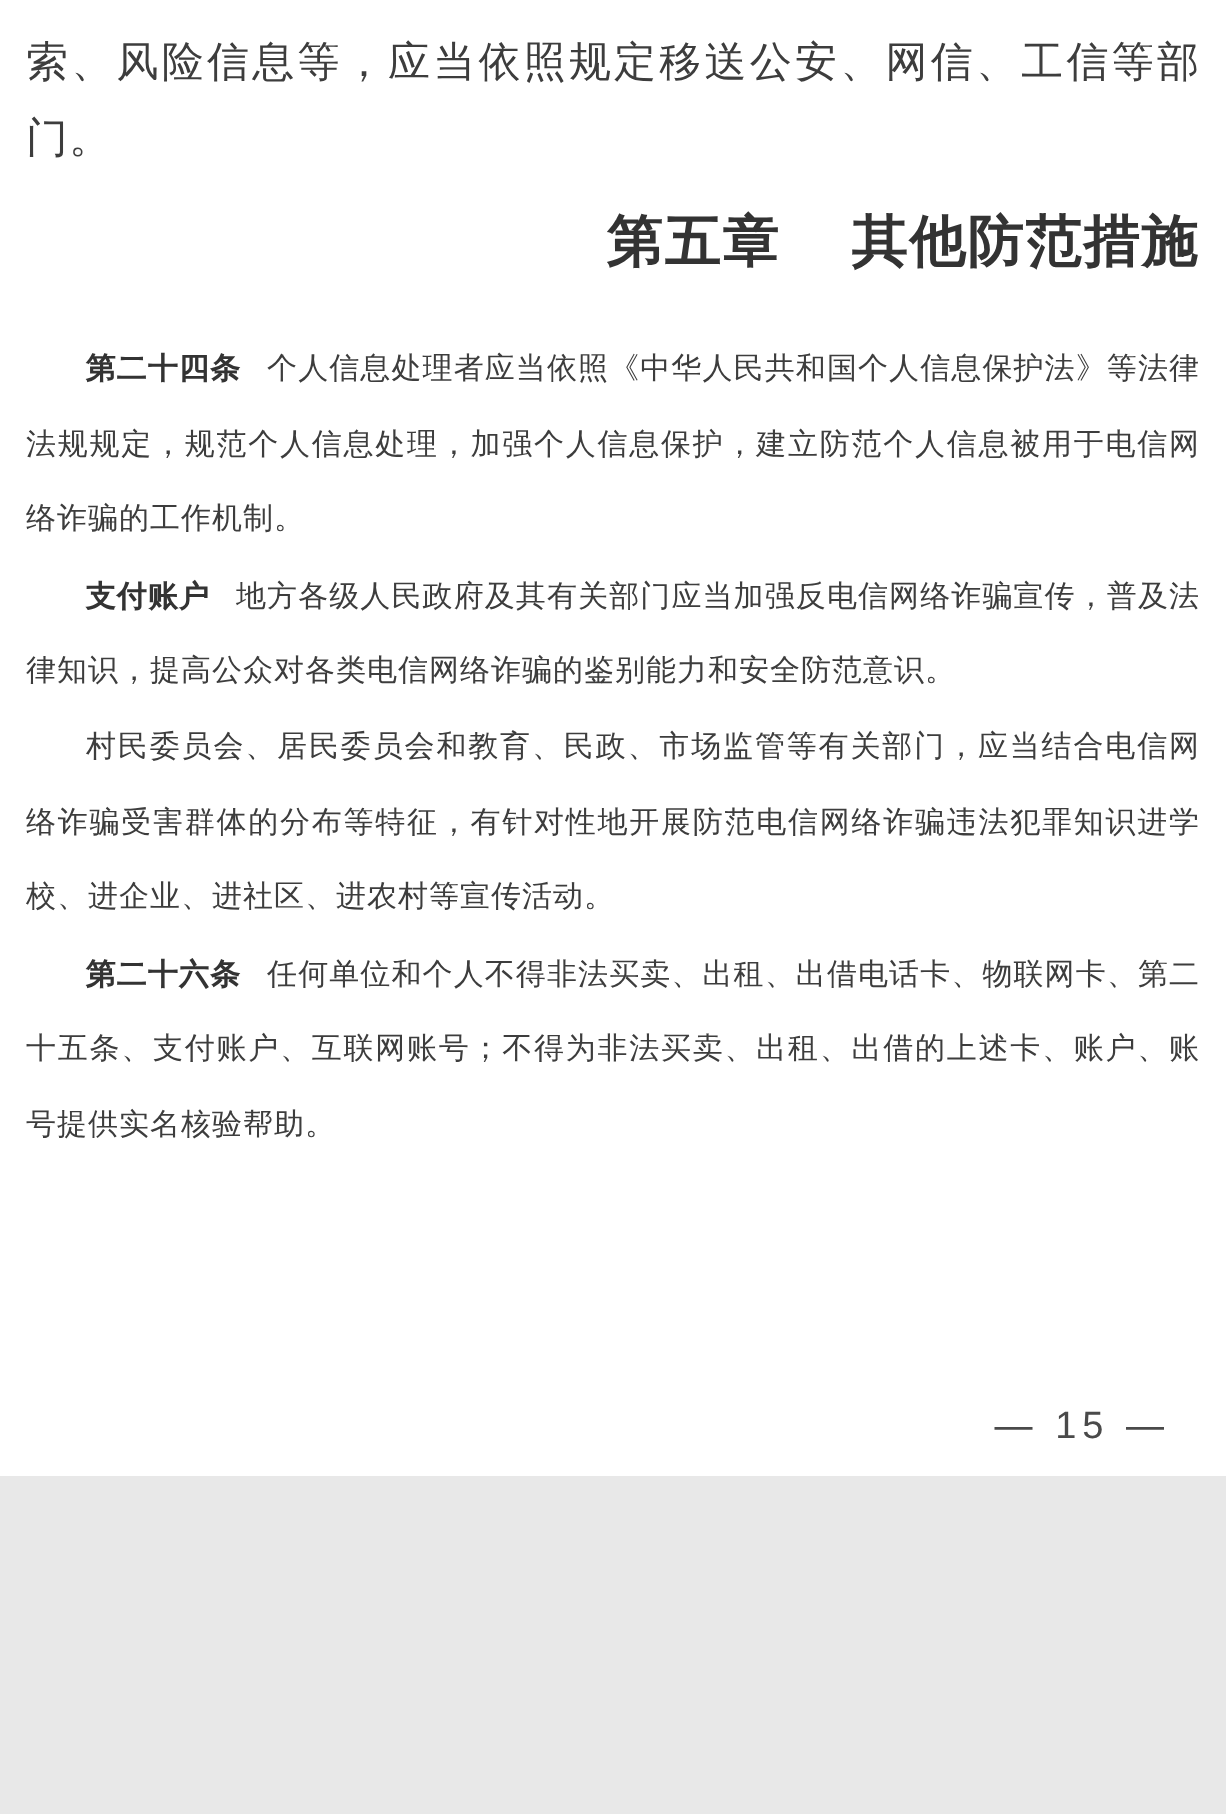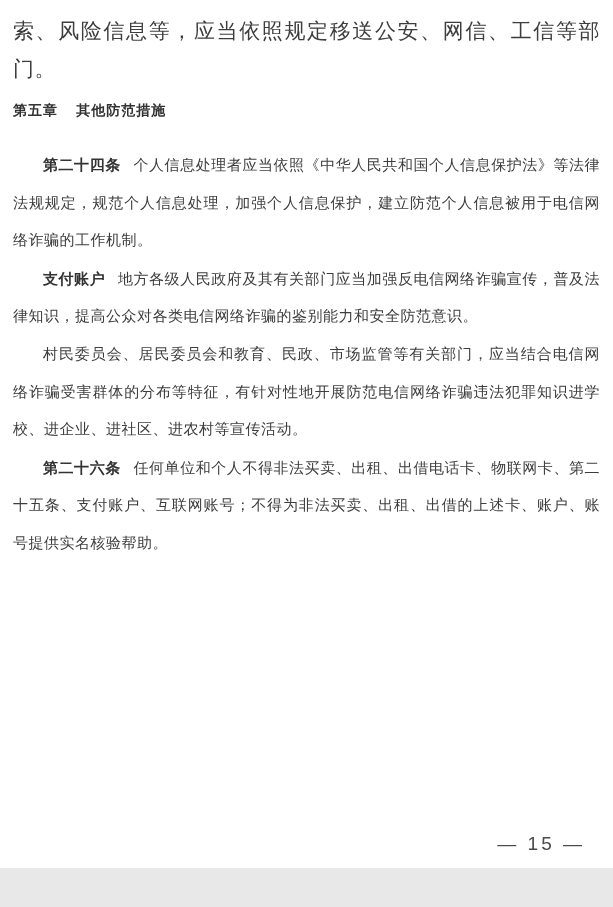--- a/index.html
+++ b/index.html
@@ -3,41 +3,41 @@
 <meta charset="utf-8">
 <style>
   html, body {
     margin: 0;
     padding: 0;
     background: #e8e8e8;
   }
   .page {
     position: relative;
     width: 613px;
-    height: 868px;
+    height: 738px;
     margin: 0 auto;
     background: #ffffff;
     box-sizing: border-box;
     padding: 12px 13px 0 13px;
     overflow: hidden;
     font-family: "Liberation Serif", "DejaVu Serif", serif;
     color: #3d3d3d;
   }
   .cont-line {
     margin: 0;
     font-size: 21px;
     line-height: 38px;
     text-align: justify;
     text-justify: inter-character;
     letter-spacing: 0.5px;
   }
   .chapter {
     margin: 14px 0 26px 0;
-    text-align: left;
-    font-size: 14px;
+    text-align: right;
+    font-size: 28px;
     font-weight: bold;
     font-family: "Liberation Sans", "DejaVu Sans", sans-serif;
     color: #333333;
     letter-spacing: 1px;
   }
   .chapter .chapter-title-text {
     margin-left: 0.95em;
   }
   .para {
     margin: 0;

